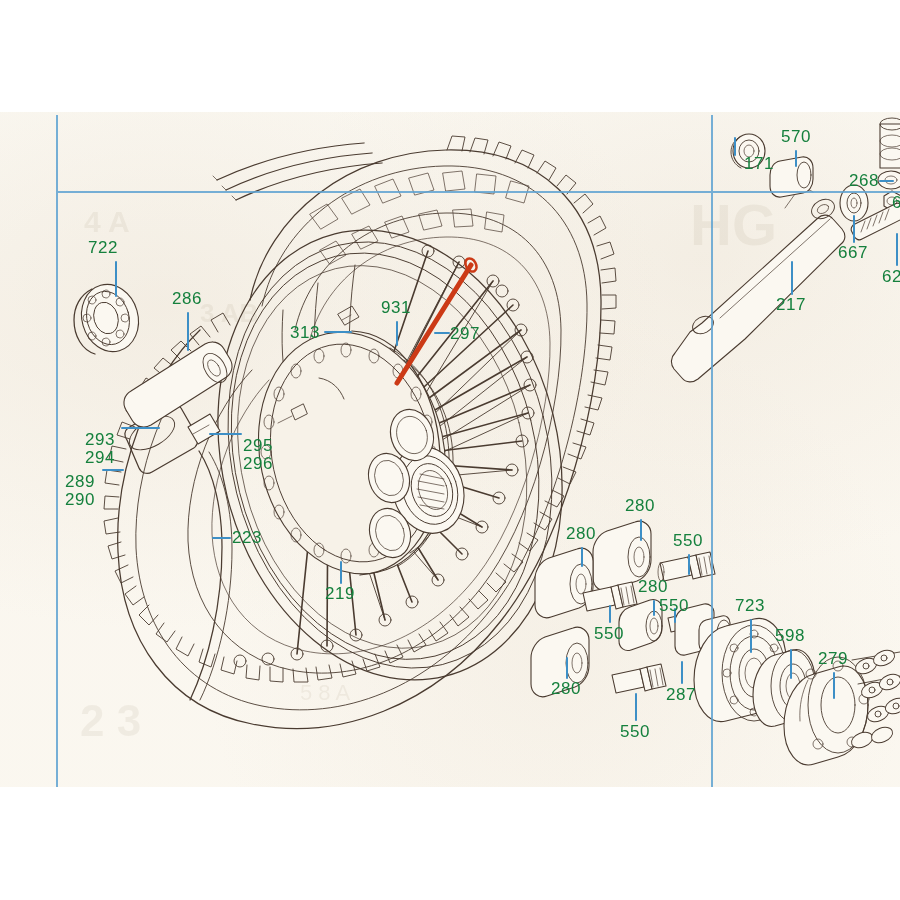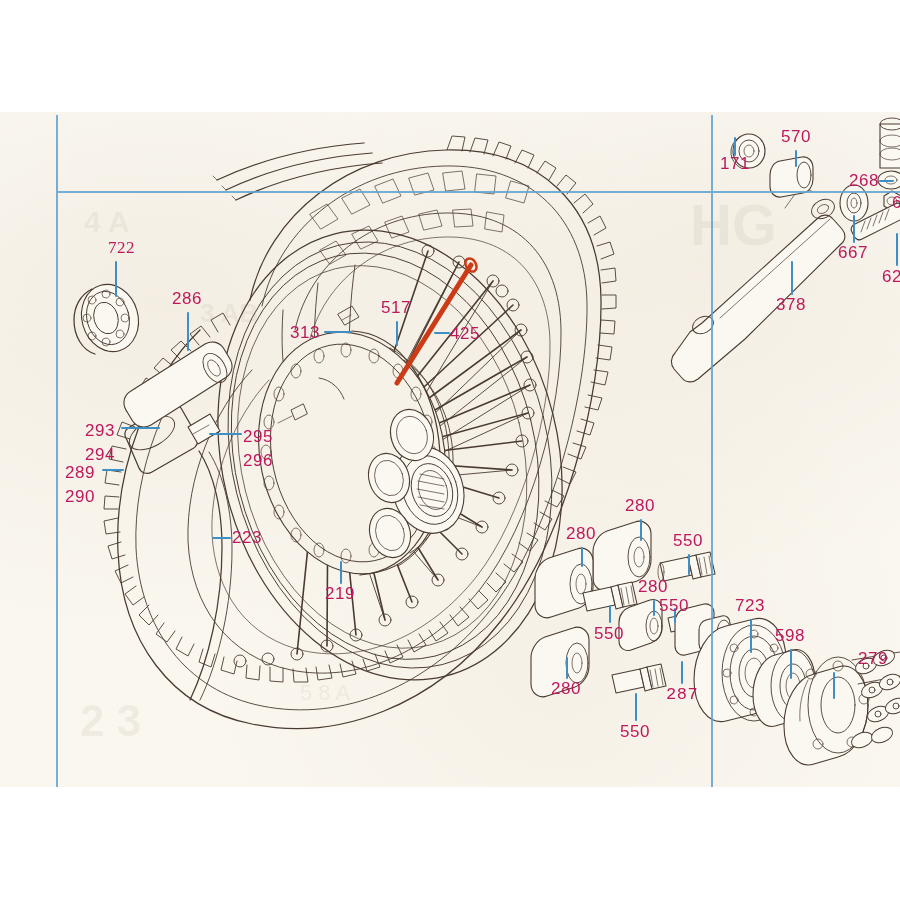--- a/index.html
+++ b/index.html
@@ -9,23 +9,23 @@
   
   #paper{position:absolute;left:0;top:112px;width:900px;height:675px;
          background:#fbf8f1;}
   #paper:after{content:"";position:absolute;inset:0;pointer-events:none;
      background:
       radial-gradient(ellipse at 18% 28%, rgba(226,214,196,.30) 0%, rgba(226,214,196,0) 48%),
       radial-gradient(ellipse at 78% 22%, rgba(222,208,188,.26) 0%, rgba(222,208,188,0) 42%),
       radial-gradient(ellipse at 62% 80%, rgba(228,216,198,.22) 0%, rgba(228,216,198,0) 45%),
       linear-gradient(180deg, rgba(252,250,244,.65) 0%, rgba(248,243,233,.25) 40%, rgba(250,246,238,.55) 100%);}
   svg.layer{position:absolute;left:0;top:0;width:900px;height:900px;overflow:visible;}
-  .lbl{position:absolute;color:#be185d;font-family:"Liberation Sans",sans-serif;
+  .lbl{position:absolute;color:#15803d;font-family:"Liberation Sans",sans-serif;
        font-size:17px;line-height:18px;letter-spacing:.5px;white-space:pre;}
-  .lbl.two{line-height:24px;}
+  .lbl.two{line-height:18px;margin-top:12px;}
 </style>
 </head>
 <body>
 
 <div id="stage">
   <div id="paper"></div>
 
   <svg class="layer" viewBox="0 0 900 900" xmlns="http://www.w3.org/2000/svg">
     <defs>
       <style>
@@ -585,47 +585,47 @@
         <line x1="567" y1="678" x2="567" y2="658"></line>
         <line x1="636" y1="720" x2="636" y2="694"></line>
         <line x1="682" y1="683" x2="682" y2="662"></line>
         <line x1="751" y1="620" x2="751" y2="652"></line>
         <line x1="791" y1="650" x2="791" y2="678"></line>
         <line x1="834" y1="673" x2="834" y2="698"></line>
       </g>
   </svg>
 
   <div id="labels">
-      <div class="lbl" style="left: 108px; top: 239px; font-family: Liberation Serif, serif;">722</div>
+      <div class="lbl" style="left: 88px; top: 239px;">722</div>
       <div class="lbl" style="left: 172px; top: 290px;">286</div>
       <div class="lbl" style="left: 290px; top: 324px; text-align: center;">313</div>
-      <div class="lbl" style="left: 381px; top: 299px;">517</div>
-      <div class="lbl" style="left: 450px; top: 325px;">425</div>
+      <div class="lbl" style="left: 381px; top: 299px;">931</div>
+      <div class="lbl" style="left: 450px; top: 325px;">297</div>
       <div class="lbl two" style="left: 85px; top: 419px;">293
 294</div>
       <div class="lbl two" style="left: 243px; top: 425px;">295
 296</div>
       <div class="lbl two" style="left: 65px; top: 461px;">289
 290</div>
       <div class="lbl" style="left: 232px; top: 529px;">223</div>
       <div class="lbl" style="left: 325px; top: 585px;">219</div>
-      <div class="lbl" style="left: 720px; top: 155px; text-align: center;">171</div>
+      <div class="lbl" style="left: 744px; top: 155px; text-align: center;">171</div>
       <div class="lbl" style="left: 781px; top: 128px;">570</div>
       <div class="lbl" style="left: 849px; top: 172px;">268</div>
       <div class="lbl" style="left: 838px; top: 244px;">667</div>
-      <div class="lbl" style="left: 776px; top: 296px;">378</div>
+      <div class="lbl" style="left: 776px; top: 296px;">217</div>
       <div class="lbl" style="left: 882px; top: 268px;">629</div>
       <div class="lbl" style="left: 892px; top: 194px;">6</div>
       <div class="lbl" style="left: 625px; top: 497px;">280</div>
       <div class="lbl" style="left: 566px; top: 525px;">280</div>
       <div class="lbl" style="left: 673px; top: 532px;">550</div>
       <div class="lbl" style="left: 638px; top: 578px;">280</div>
       <div class="lbl" style="left: 659px; top: 597px;">550</div>
       <div class="lbl" style="left: 594px; top: 625px;">550</div>
       <div class="lbl" style="left: 551px; top: 680px;">280</div>
       <div class="lbl" style="left: 620px; top: 723px;">550</div>
-      <div class="lbl" style="left: 666px; top: 686px; font-family: Liberation Mono, monospace;">287</div>
+      <div class="lbl" style="left: 666px; top: 686px;">287</div>
       <div class="lbl" style="left: 735px; top: 597px;">723</div>
       <div class="lbl" style="left: 775px; top: 627px;">598</div>
-      <div class="lbl" style="left: 818px; top: 650px; margin-left: 40px;">279</div>
+      <div class="lbl" style="left: 818px; top: 650px;">279</div>
     </div>
 
 </div>
 
 </body></html>

